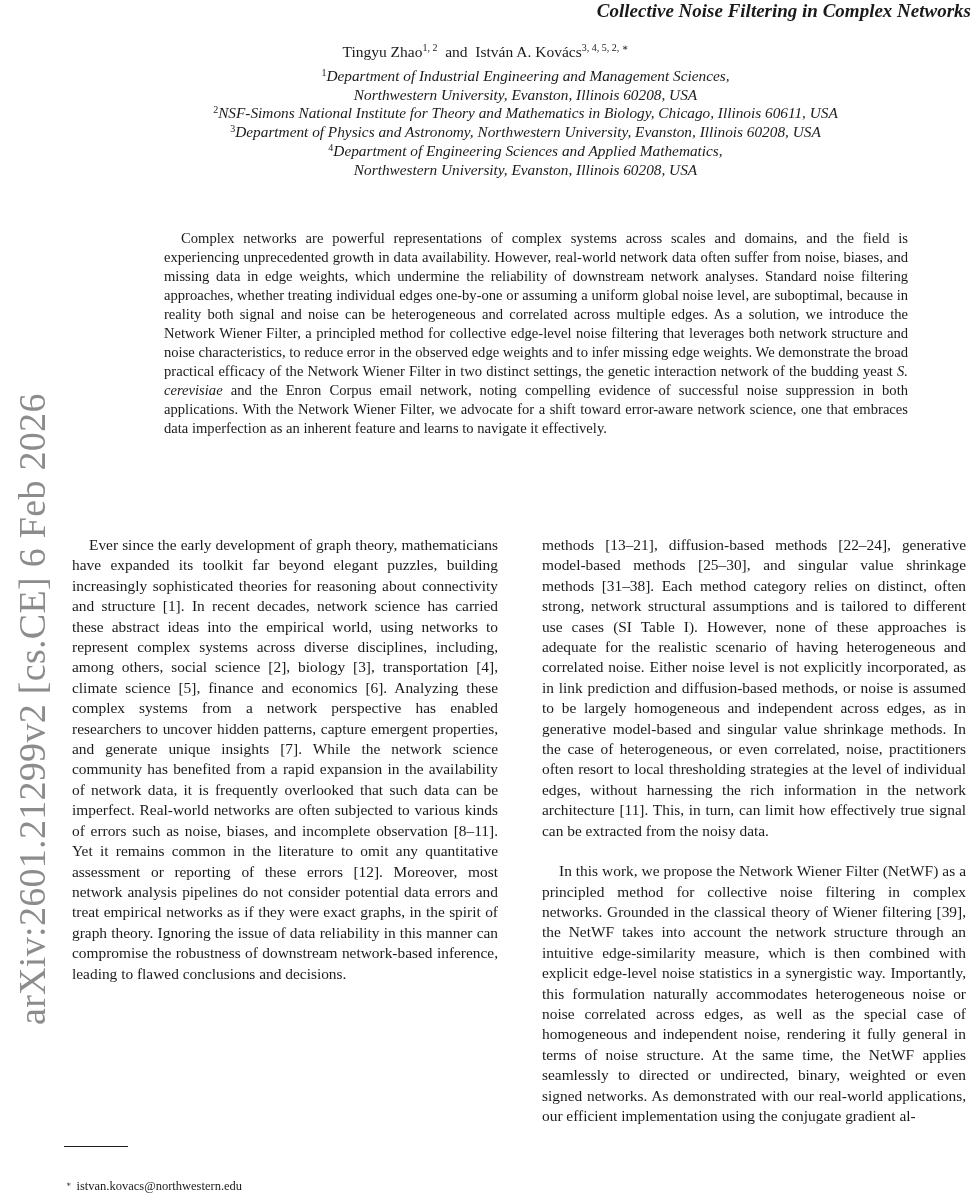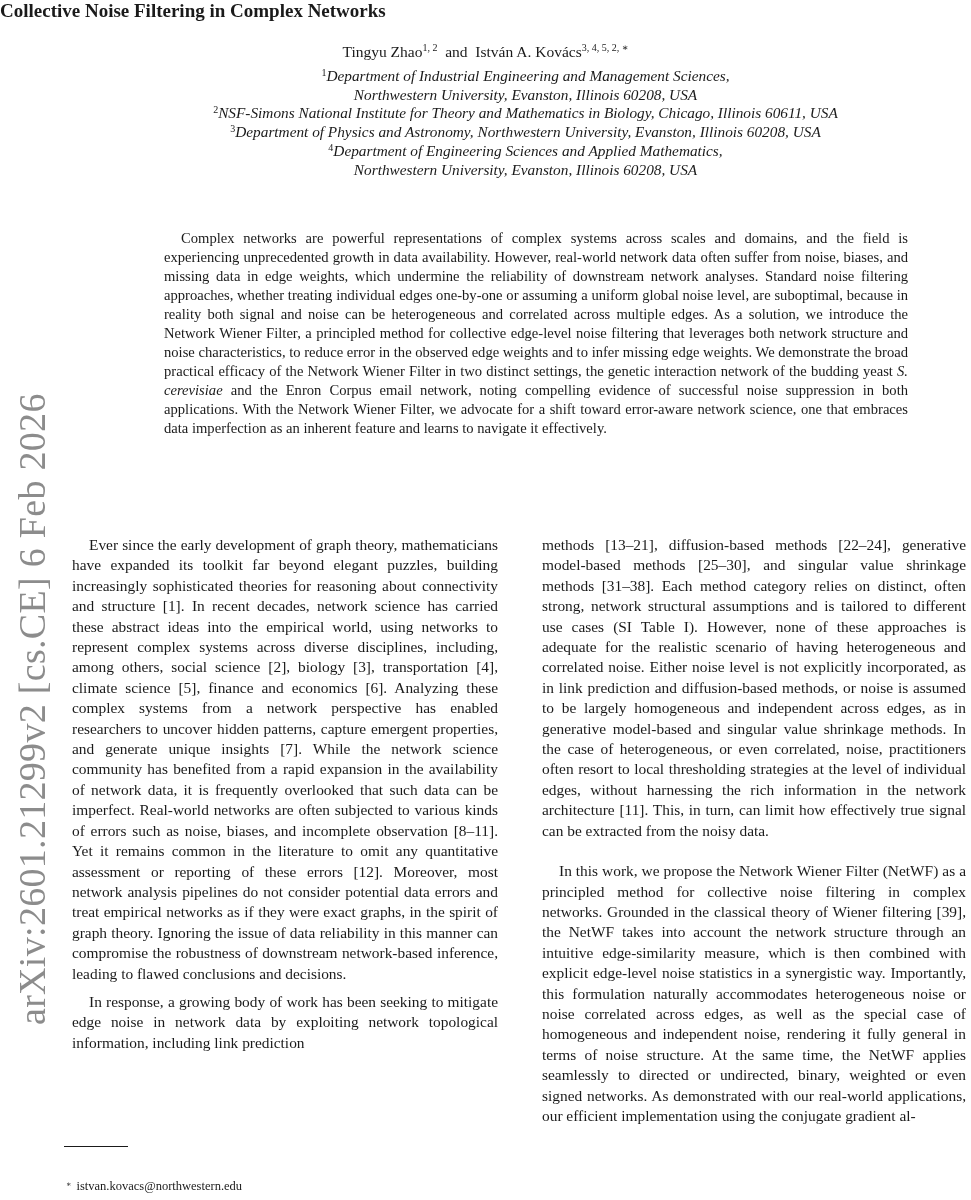--- a/index.html
+++ b/index.html
@@ -2,22 +2,22 @@
 <html><head>
   <meta charset="utf-8">
   <style>
     html, body { margin: 0; padding: 0; background: #ffffff; }
     body {
       width: 971px; height: 1200px; position: relative; overflow: hidden;
       font-family: "Liberation Serif", "DejaVu Serif", serif;
       color: #1a1a1a;
     }
     .title {
-      position: absolute; top: 0; left: 0; width: 971px; text-align: left;
-      font-size: 19px; font-weight: bold; line-height: 22px; margin: 0;
+      position: absolute; top: 0; left: 0; width: 971px; text-align: right;
+      font-size: 19px; font-weight: bold; line-height: 22px; margin: 0; font-style: italic;
     }
     .authors {
       position: absolute; top: 42px; left: 0; width: 971px; text-align: center;
       font-size: 15.5px; line-height: 20px;
     }
     .authors sup { font-size: 10px; vertical-align: 6px; line-height: 0; }
     .affils {
       position: absolute; top: 67px; left: 0; width: 971px; text-align: center;
       font-size: 15.3px; line-height: 18.7px; font-style: italic; margin-left: 40px;
     }
@@ -75,21 +75,20 @@
   <span class="line"><sup>4</sup><span>Department of Engineering Sciences and Applied Mathematics,</span></span>
   <span class="line">Northwestern University, Evanston, Illinois 60208, USA</span>
 </div>
 
 <div class="abstract">
   <span>Complex networks are powerful representations of complex systems across scales and domains, and the field is experiencing unprecedented growth in data availability. However, real-world network data often suffer from noise, biases, and missing data in edge weights, which undermine the reliability of downstream network analyses. Standard noise filtering approaches, whether treating individual edges one-by-one or assuming a uniform global noise level, are suboptimal, because in reality both signal and noise can be heterogeneous and correlated across multiple edges.  As a solution, we introduce the Network Wiener Filter, a principled method for collective edge-level noise filtering that leverages both network structure and noise characteristics, to reduce error in the observed edge weights and to infer missing edge weights. We demonstrate the broad practical efficacy of the Network Wiener Filter in two distinct settings, the genetic interaction network of the budding yeast </span><em>S. cerevisiae</em><span> and the Enron Corpus email network, noting compelling evidence of successful noise suppression in both applications. With the Network Wiener Filter, we advocate for a shift toward error-aware network science, one that embraces data imperfection as an inherent feature and learns to navigate it effectively.</span>
 </div>
 
 <div class="col col-left">
   <p class="indent">Ever since the early development of graph theory, mathematicians have expanded its toolkit far beyond elegant puzzles, building increasingly sophisticated theories for reasoning about connectivity and structure [1]. In recent decades, network science has carried these abstract ideas into the empirical world, using networks to represent complex systems across diverse disciplines, including, among others, social science [2], biology [3], transportation [4], climate science [5], finance and economics [6]. Analyzing these complex systems from a network perspective has enabled researchers to uncover hidden patterns, capture emergent properties, and generate unique insights [7].  While the network science community has benefited from a rapid expansion in the availability of network data, it is frequently overlooked that such data can be imperfect.  Real-world networks are often subjected to various kinds of errors such as noise, biases, and incomplete observation [8–11]. Yet it remains common in the literature to omit any quantitative assessment or reporting of these errors [12].  Moreover, most network analysis pipelines do not consider potential data errors and treat empirical networks as if they were exact graphs, in the spirit of graph theory. Ignoring the issue of data reliability in this manner can compromise the robustness of downstream network-based inference, leading to flawed conclusions and decisions.</p>
-  <p class="indent">In response, a growing body of work has been seeking to mitigate edge noise in network data by exploiting network topological information, including link prediction</p>
 </div>
 
 <div class="col col-right">
   <p>methods [13–21], diffusion-based methods [22–24], generative model-based methods [25–30], and singular value shrinkage methods [31–38].  Each method category relies on distinct, often strong, network structural assumptions and is tailored to different use cases (SI Table I). However, none of these approaches is adequate for the realistic scenario of having heterogeneous and correlated noise. Either noise level is not explicitly incorporated, as in link prediction and diffusion-based methods, or noise is assumed to be largely homogeneous and independent across edges, as in generative model-based and singular value shrinkage methods. In the case of heterogeneous, or even correlated, noise, practitioners often resort to local thresholding strategies at the level of individual edges, without harnessing the rich information in the network architecture [11].  This, in turn, can limit how effectively true signal can be extracted from the noisy data.</p>
   <p class="indent gap">In this work, we propose the Network Wiener Filter (NetWF) as a principled method for collective noise filtering in complex networks.  Grounded in the classical theory of Wiener filtering [39], the NetWF takes into account the network structure through an intuitive edge-similarity measure, which is then combined with explicit edge-level noise statistics in a synergistic way.  Importantly, this formulation naturally accommodates heterogeneous noise or noise correlated across edges, as well as the special case of homogeneous and independent noise, rendering it fully general in terms of noise structure.  At the same time, the NetWF applies seamlessly to directed or undirected, binary, weighted or even signed networks. As demonstrated with our real-world applications, our efficient implementation using the conjugate gradient al-</p>
 </div>
 
 <div class="footnote-rule"></div>
 <div class="footnote">
   <sup>∗</sup><span>istvan.kovacs@northwestern.edu</span>

